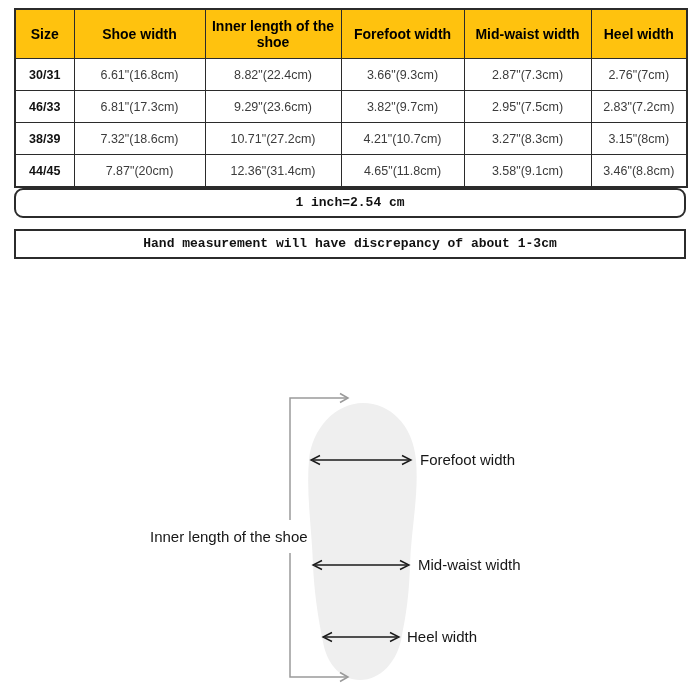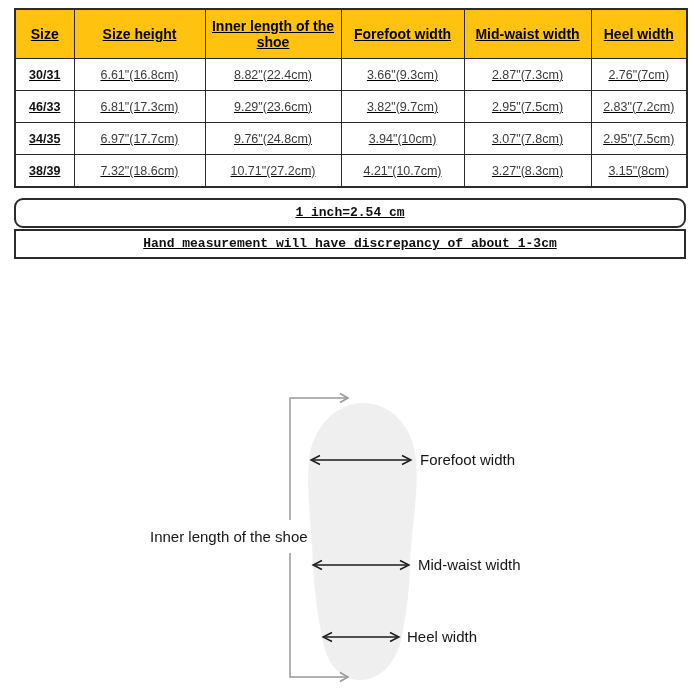--- a/index.html
+++ b/index.html
@@ -8,42 +8,42 @@
     --cell_text: #3c3c3c;
     --insole_fill: #efefef;
     --bracket_gray: #9a9a9a;
     --arrow_black: #1a1a1a;
   }
   html, body { margin:0; padding:0; }
   body {
     width:700px; height:700px; background:#ffffff; position:relative;
     font-family:"Liberation Sans", sans-serif; overflow:hidden;
   }
-  .tablewrap { position:absolute; left:14px; top:8px; width:668px;text-decoration:underline; }
+  .tablewrap { position:absolute; left:14px; top:8px; width:668px; }
   table.size-table {
     border-collapse:collapse; table-layout:fixed; width:672px;
     border:2px solid var(--border);
   }
   .size-table th, .size-table td {
     border:1px solid var(--border); text-align:center; vertical-align:middle;
     padding:0 2px; overflow:hidden;
   }
   .size-table th {
     background:var(--header_bg); color:#000000; font-size:14px; font-weight:bold;
     height:48px; line-height:1.15;
   }
   .size-table td { height:31px; font-size:12.5px; color:var(--cell_text); }
   .size-table td.size-col { font-weight:bold; color:#111111; font-size:12.5px; }
   .note {
     border:2px solid var(--border); height:26px; line-height:26px; text-align:center;
     font-family:"Liberation Mono", monospace; font-weight:bold; font-size:13px;
     color:#111111; width:668px;
   }
-  .note-1 { margin-top:10px;border-radius:9px; }
-  .note-2 { margin-top:1px; }
+  .note-1 { margin-top:0;border-radius:9px; }
+  .note-2 { margin-top:11px; }
   .diagram { position:absolute; left:0; top:390px; width:700px; height:310px; }
   .diagram svg { position:absolute; left:0; top:0; }
   .dlabel {
     position:absolute; font-size:15px; line-height:18px; color:#161616; white-space:nowrap;
   }
   .lbl-inner { left:150px; top:138px; }
   .lbl-forefoot { left:420px; top:61px; }
   .lbl-midwaist { left:418px; top:166px; }
   .lbl-heel { left:407px; top:238px; }
 </style>
@@ -58,21 +58,21 @@
         <col style="width:59px">
           <col style="width:131px">
           <col style="width:136px">
         <col style="width:123px">
           <col style="width:127px">
           <col style="width:96px">
       </colgroup>
       <thead>
         <tr>
           <th>Size</th>
-          <th>Size height</th>
+          <th>Shoe width</th>
           <th>Inner length of the shoe</th>
           <th>Forefoot width</th>
           <th>Mid-waist width</th>
           <th>Heel width</th>
         </tr>
       </thead>
       <tbody>
         <tr>
           <td class="size-col">30/31</td>
           <td>6.61"(16.8cm)</td>
@@ -83,34 +83,34 @@
         </tr>
         <tr>
           <td class="size-col">46/33</td>
           <td>6.81"(17.3cm)</td>
           <td>9.29"(23.6cm)</td>
           <td>3.82"(9.7cm)</td>
           <td>2.95"(7.5cm)</td>
           <td>2.83"(7.2cm)</td>
         </tr>
         <tr>
-          <td class="size-col">34/35</td>
-          <td>6.97"(17.7cm)</td>
-          <td>9.76"(24.8cm)</td>
-          <td>3.94"(10cm)</td>
-          <td>3.07"(7.8cm)</td>
-          <td>2.95"(7.5cm)</td>
-        </tr>
-        <tr>
           <td class="size-col">38/39</td>
           <td>7.32"(18.6cm)</td>
           <td>10.71"(27.2cm)</td>
           <td>4.21"(10.7cm)</td>
           <td>3.27"(8.3cm)</td>
           <td>3.15"(8cm)</td>
+        </tr>
+        <tr>
+          <td class="size-col">44/45</td>
+          <td>7.87"(20cm)</td>
+          <td>12.36"(31.4cm)</td>
+          <td>4.65"(11.8cm)</td>
+          <td>3.58"(9.1cm)</td>
+          <td>3.46"(8.8cm)</td>
         </tr>
       </tbody>
     </table>
     <div class="note note-1">1 inch=2.54 cm</div>
     <div class="note note-2">Hand measurement will have discrepancy of about 1-3cm</div>
   </div>
 
   <div class="diagram">
     <svg width="700" height="310" viewBox="0 0 700 310">
 

